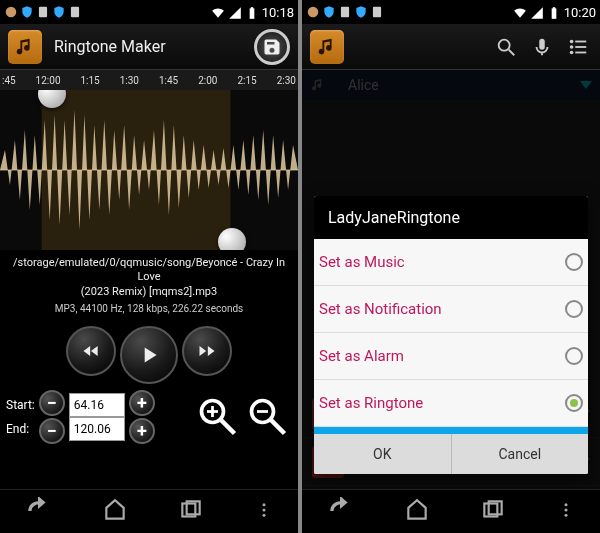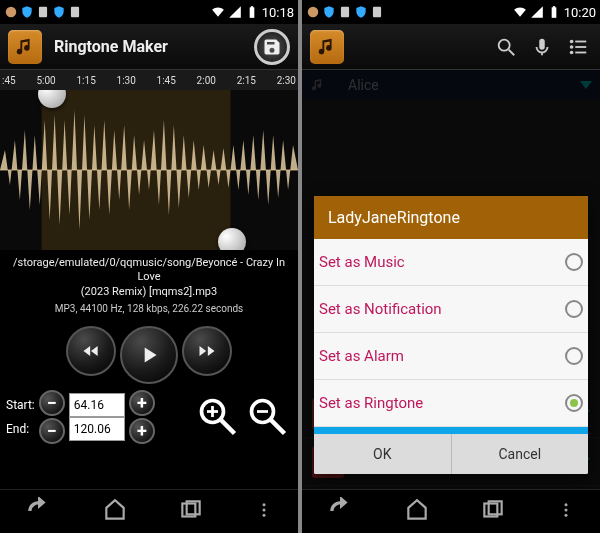--- a/index.html
+++ b/index.html
@@ -2,28 +2,28 @@
 <html><head>
 <meta charset="utf-8">
 <style>
   *{box-sizing:border-box;margin:0;padding:0;font-family:Roboto,Arial,sans-serif}
   body{background:#888;width:600px;height:533px;overflow:hidden}
   .phones{display:flex;gap:4px;padding:0 0}
   .phone{width:298px;height:533px;background:#000;position:relative;display:flex;flex-direction:column;overflow:hidden}
   
   .status-bar{height:24px;background:#000;color:#fff;display:flex;align-items:center;padding:0 4px;font-size:12px}
   .status-left{display:flex;gap:2px;align-items:center}
-  .status-right{margin-left:auto;display:flex;gap:3px;align-items:flex-start}
+  .status-right{margin-left:auto;display:flex;gap:3px;align-items:flex-end}
   .sicon{width:14px;height:14px;display:inline-flex;align-items:center;justify-content:center}
   .sicon svg{width:14px;height:14px}
   
   .app-header{height:46px;background:linear-gradient(#1a1a1a,#0a0a0a);display:flex;align-items:center;padding:0 8px;border-bottom:1px solid #333}
   .app-icon{width:34px;height:34px;background:linear-gradient(#d68b2a,#b46a0f);border-radius:5px;display:flex;align-items:center;justify-content:center;box-shadow:inset 0 1px 2px rgba(255,255,255,.3)}
   .app-icon svg{width:22px;height:22px}
-  .app-title{color:#eee;font-size:16px;margin-left:12px;font-weight:700}
+  .app-title{color:#eee;font-size:16px;margin-left:12px;font-weight:400}
   .save-btn{width:36px;height:36px;margin-left:auto;border:3px solid #ccc;border-radius:50%;background:radial-gradient(#555,#111);display:flex;align-items:center;justify-content:center}
   .save-btn svg{width:20px;height:20px;fill:#eee}
   .hdr-icon{width:28px;height:28px;display:flex;align-items:center;justify-content:center}
   .hdr-icon svg{width:22px;height:22px;fill:#ccc}
   .hdr-gap{flex:1}
   
   .ruler{height:18px;background:#1a1a1a;display:flex;justify-content:space-between;padding:10px 2px;color:#ddd;font-size:10px;align-items:center}
   .waveform{height:160px;background:#0a0a0a;position:relative;overflow:hidden}
   .waveform svg{width:100%;height:100%}
   .handle{position:absolute;width:28px;height:28px;border-radius:50%;background:radial-gradient(circle at 30% 30%,#fff,#999);box-shadow:0 2px 4px rgba(0,0,0,.6)}
@@ -53,21 +53,21 @@
   .searchrow{height:30px;display:flex;align-items:center;padding:0 8px;color:#8a8a8a;background:#0f172a;gap:22px}
   .songlist{flex:1;background:#0a0a0a;position:relative;overflow:hidden}
   .songitem{display:flex;align-items:center;height:48px;padding:0 10px;border-bottom:1px solid #1a1a1a;gap:8px}
   .songitem .thumb{width:32px;height:32px;border-radius:3px}
   .songitem .meta{flex:1;min-width:0}
   .songitem .t1{color:#888;font-size:9px}
   .songitem .t2{color:#aaa;font-size:13px;white-space:nowrap;overflow:hidden;text-overflow:ellipsis}
   .dim{opacity:.35}
   
   .dialog{position:absolute;top:96px;left:12px;right:12px;background:#f7f7f7;border-radius:2px;box-shadow:0 6px 18px rgba(0,0,0,.6);z-index:10;overflow:hidden}
-  .dlg-title{background:#a16207;color:#fff;font-size:16px;padding:12px 14px}
+  .dlg-title{background:#000000;color:#fff;font-size:16px;padding:12px 14px}
   .dlg-opt{display:flex;align-items:center;padding:14px 5px;border-bottom:1px solid #ddd;font-size:15px;color:#be185d}
   .dlg-opt:last-of-type{border-bottom:none}
   .radio{width:18px;height:18px;border:2px solid #888;border-radius:50%;margin-left:auto;display:flex;align-items:center;justify-content:center}
   .radio.on::after{content:"";width:8px;height:8px;border-radius:50%;background:#8bc34a}
   .dlg-btns{display:flex;background:#dcdcdc;border-top:7px solid #0ea5e9}
   .dlg-btn{flex:1;text-align:center;padding:12px 0;font-size:14px;color:#333;border-right:1px solid #bbb}
   .dlg-btn:last-child{border-right:none}
   .tri{width:0;height:0;border-left:6px solid transparent;border-right:6px solid transparent;border-top:8px solid #0aa}
 </style>
 </head>
@@ -134,21 +134,21 @@
     <div class="app-title">Ringtone Maker</div>
     <div class="save-btn">
       <svg viewBox="0 0 24 24">
             <path d="M17 3H5a2 2 0 00-2 2v14a2 2 0 002 2h14a2 2 0 002-2V7l-4-4zM12 19a3 3 0 110-6 3 3 0 010 6zm3-10H6V6h9v3z"></path>
           </svg>
     </div>
   </div>
 
   <div class="ruler">
     <span>:45</span>
-    <span>5:00</span>
+    <span>12:00</span>
     <span>1:15</span>
     <span>1:30</span>
     <span>1:45</span>
     <span>2:00</span>
     <span>2:15</span>
     <span>2:30</span>
   </div>
 
   <div class="waveform">
     <svg viewBox="0 0 300 160" preserveAspectRatio="none">

